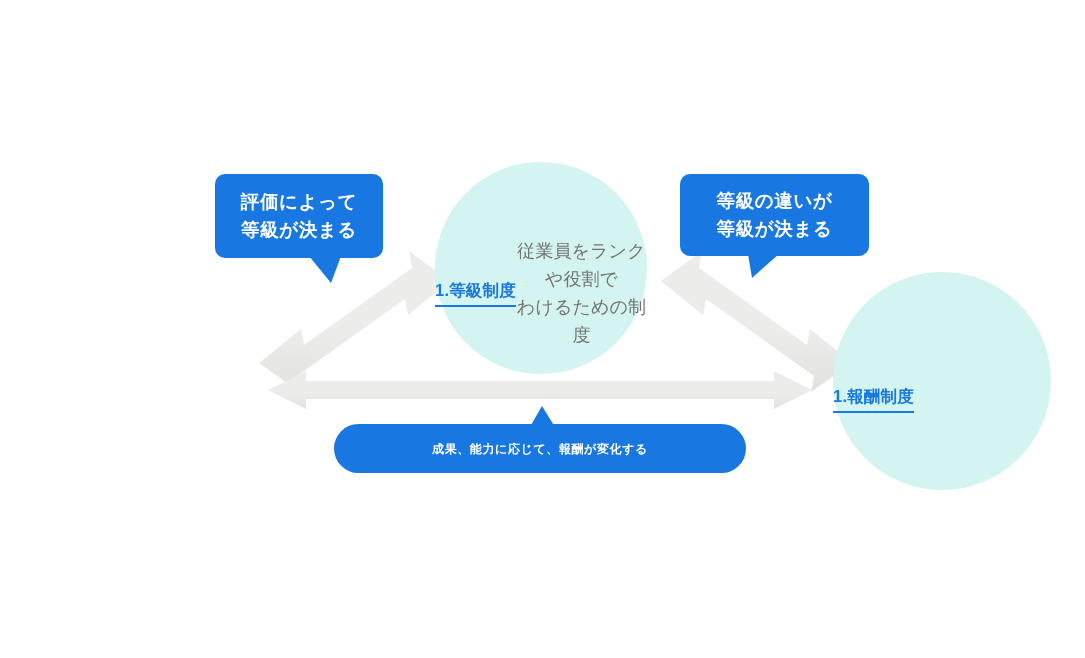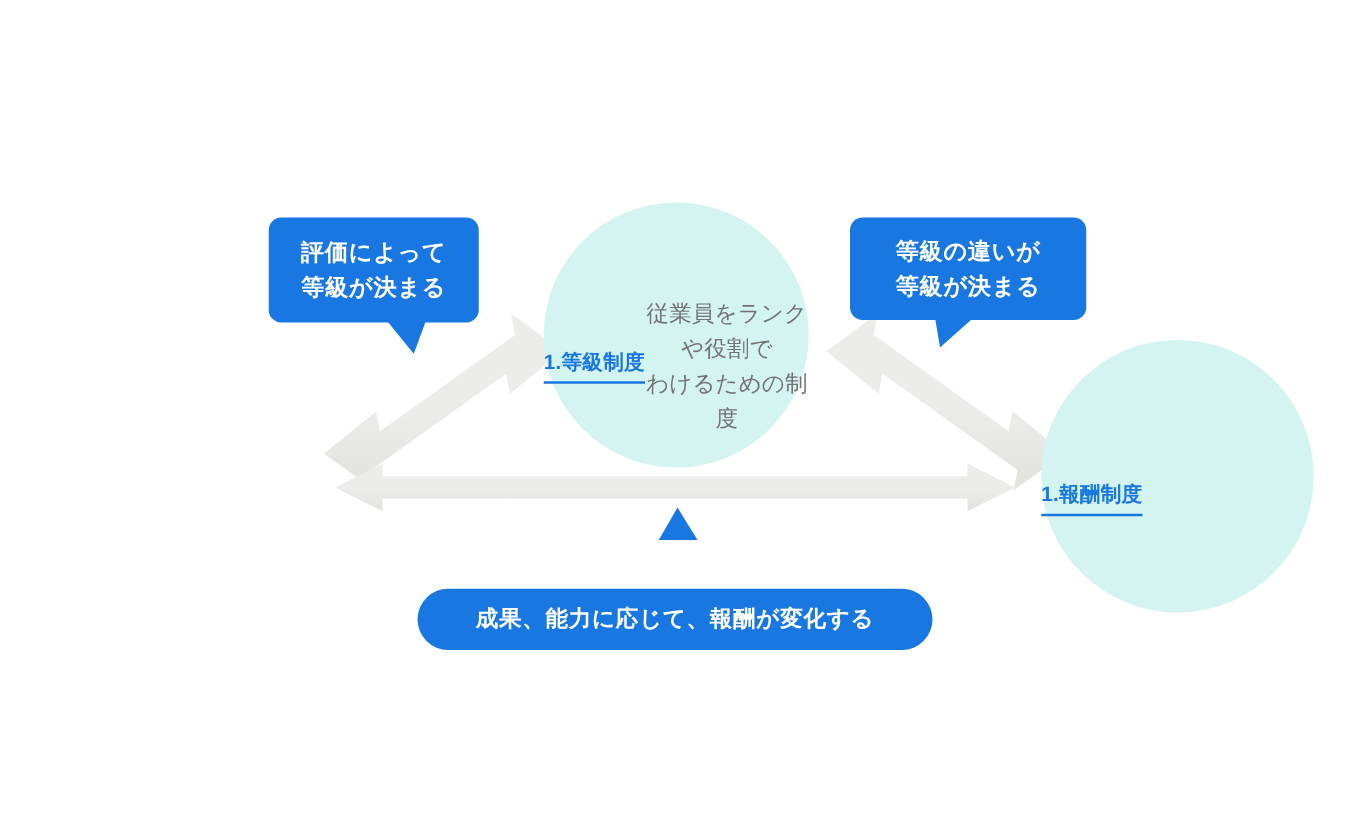--- a/index.html
+++ b/index.html
@@ -109,22 +109,21 @@
     height: 82px;
     border-radius: 10px;
     font-size: 18.5px;
   }
   #callout-result-reward {
     left: 334px;
     top: 424px;
     width: 412px;
     height: 49px;
     border-radius: 25px;
-    font-size: 18px;
-    margin-top: 47px;
+    font-size: 12px;
   }
 </style>
 </head>
 <body>
 
 <div id="stage">
 
   <svg class="layer" viewBox="0 0 1085 658" width="1085" height="658" xmlns="http://www.w3.org/2000/svg">
     <defs>
       <linearGradient id="gray-grad" x1="0" y1="0" x2="0" y2="1">

